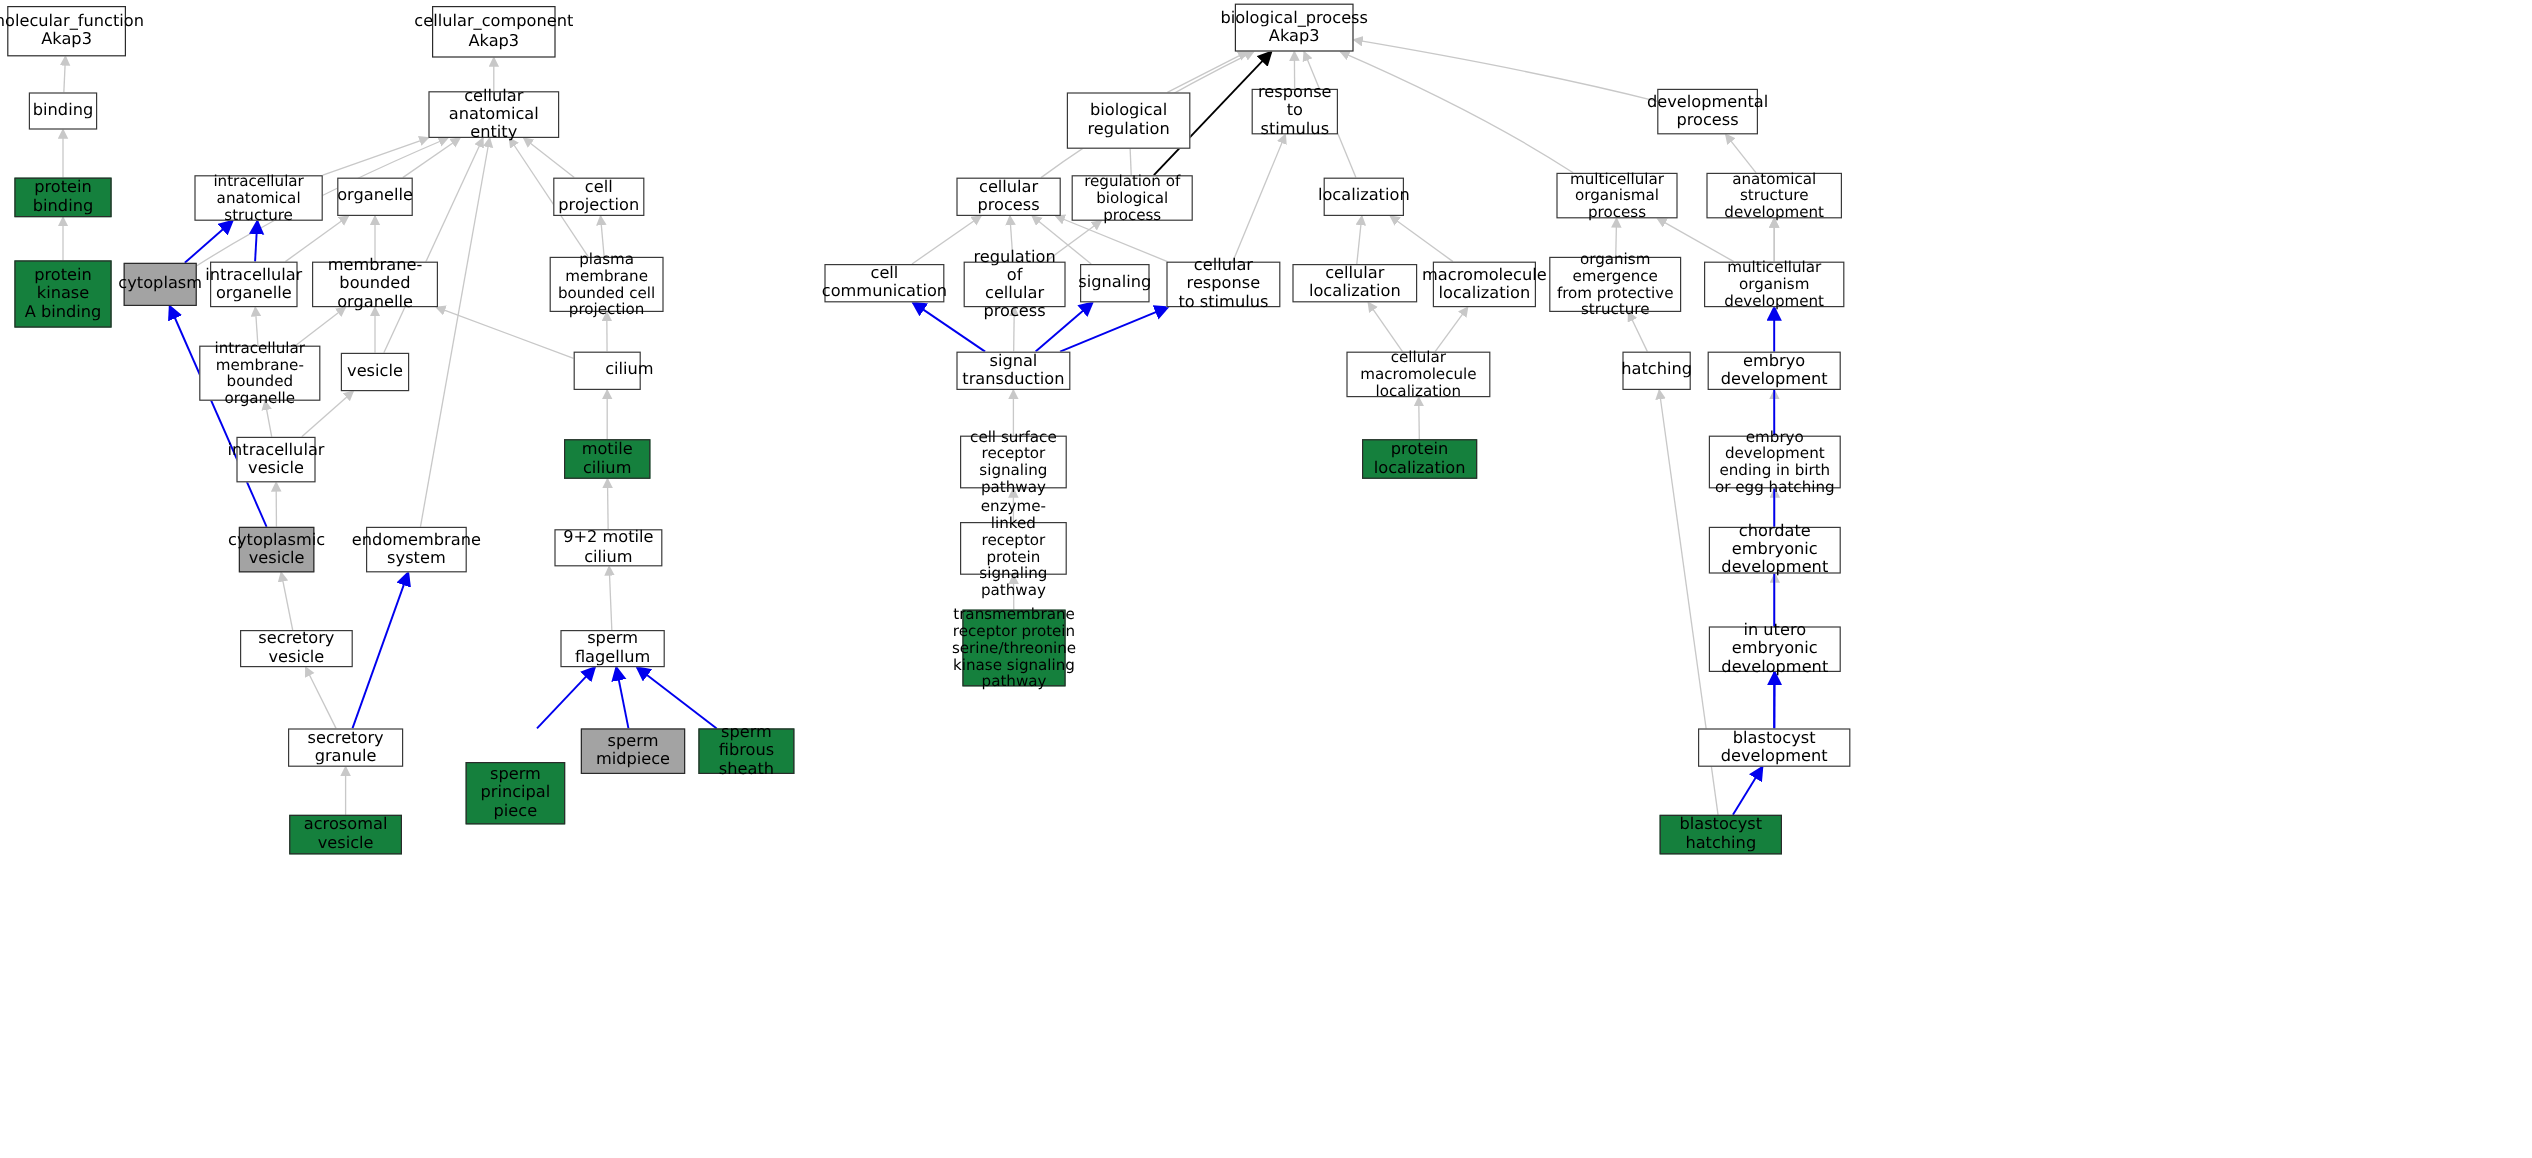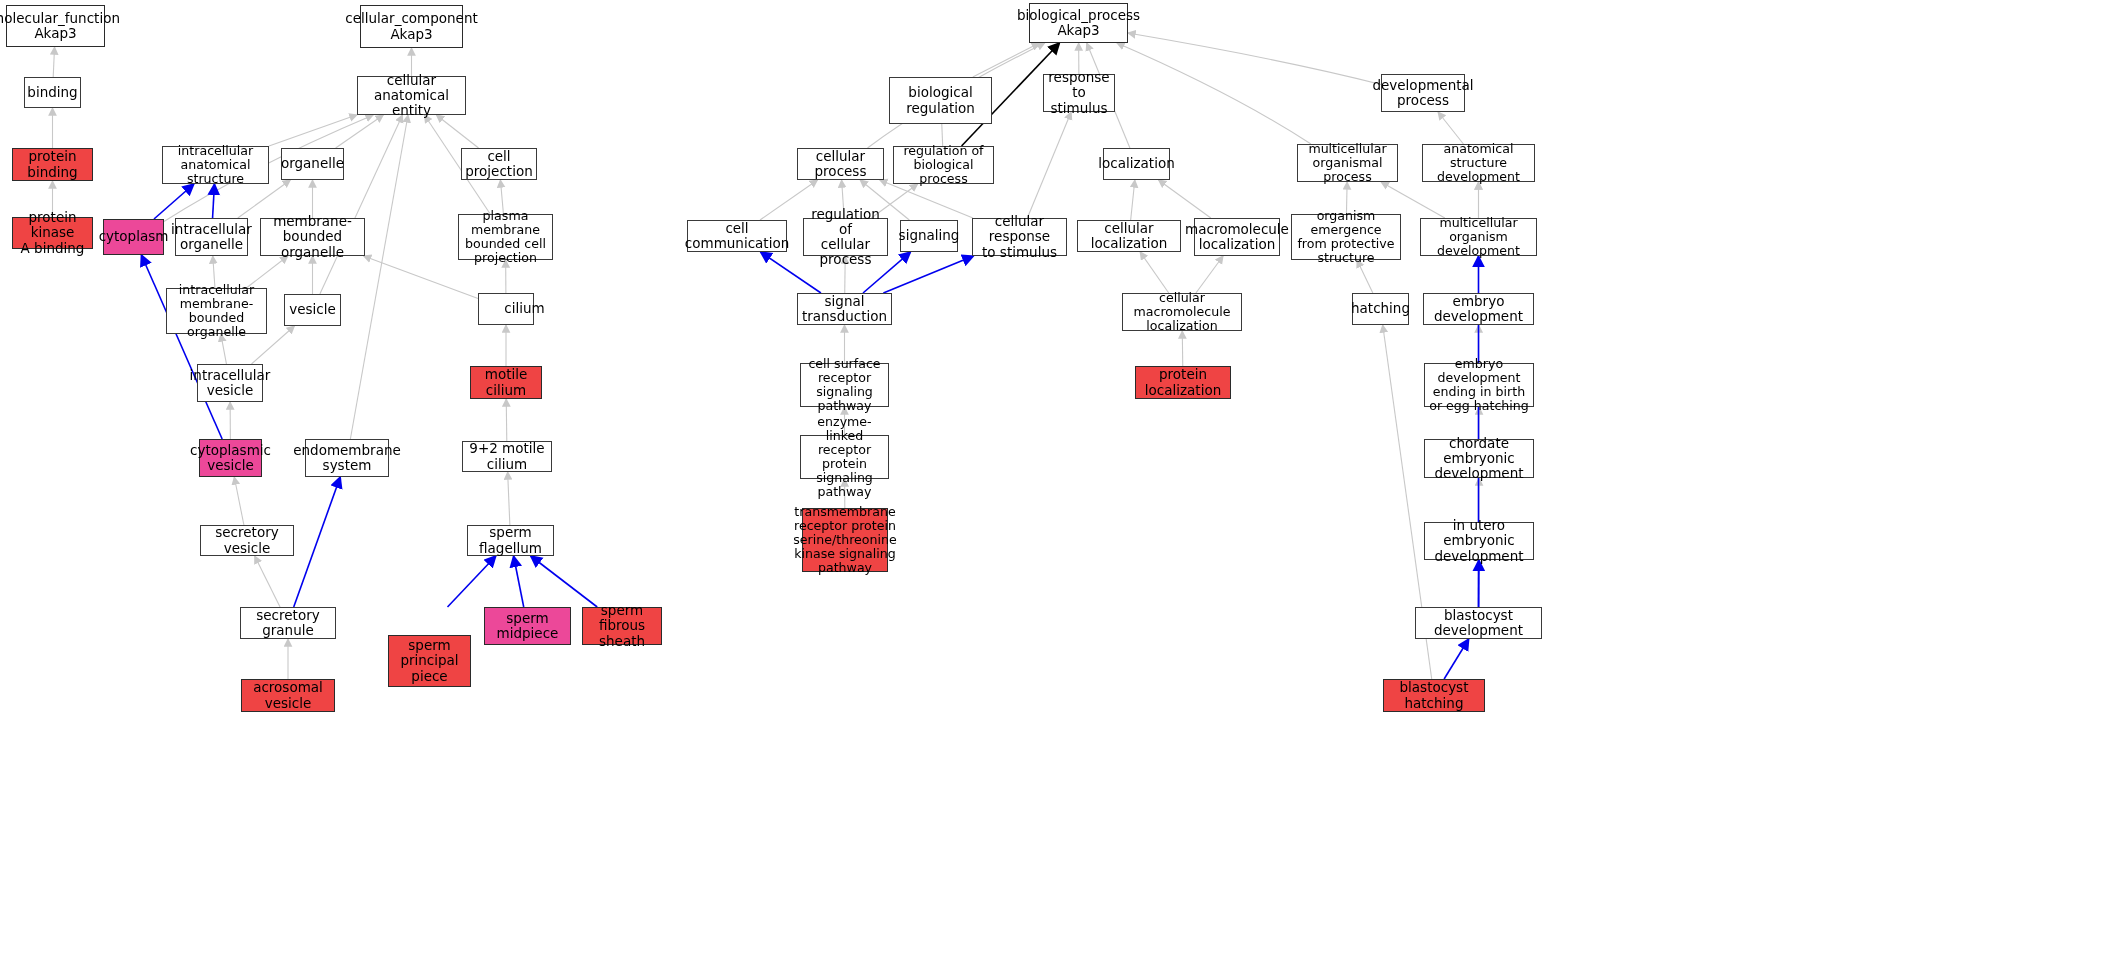--- a/index.html
+++ b/index.html
@@ -3,22 +3,22 @@
 <meta charset="utf-8">
 <style>
   html,body{margin:0;padding:0;background:#ffffff;}
   body{font-family:"DejaVu Sans","Liberation Sans",sans-serif;}
   #stage{position:relative;width:2110px;height:965px;background:#fff;overflow:hidden;}
   svg#edges{position:absolute;left:0;top:0;width:2110px;height:965px;}
   .node{position:absolute;box-sizing:border-box;border:1.6px solid #3a3a3a;background:#ffffff;
         display:flex;align-items:center;justify-content:center;text-align:center;
         font-size:13.5px;line-height:1.12;color:#000;padding:2px 3px;white-space:pre-line;}
   .node.root{border-color:#2b2b2b;}
-  .node.sel{background:#ef4444;border-color:#2b2b2b;}
-  .node.anc{background:#ec4899;border-color:#2b2b2b;}
+  .node.sel{background:#15803d;border-color:#2b2b2b;}
+  .node.anc{background:#a3a3a3;border-color:#2b2b2b;}
   .node.small{font-size:12.6px;}
 </style>
 </head>
 <body>
 
 <div id="stage">
   <svg id="edges">
     <defs>
       <marker id="ah-gray" markerWidth="9" markerHeight="9" refX="7" refY="4" orient="auto">
         <path d="M0,0 L8,4 L0,8 z" fill="#c8c8c8"></path>
@@ -105,21 +105,21 @@
         <path d="M1478.5,607 L1478.5,256" fill="none" stroke="#0000ee" stroke-width="1.6" marker-end="url(#ah-blue)"></path>
         <path d="M1444.1275862068965,679 L1468.6793103448276,639" fill="none" stroke="#0000ee" stroke-width="1.6" marker-end="url(#ah-blue)"></path>
         <path d="M1431.716041397154,679 L1382.7147477360932,325" fill="none" stroke="#c8c8c8" stroke-width="1.1" marker-end="url(#ah-gray)"></path>
       </g>
   </svg>
   <div id="node-layer">
       <div class="node root" style="left: 6px; top: 5px; width: 99px; height: 42px;">molecular_function
 Akap3</div>
       <div class="node" style="left: 24px; top: 77px; width: 57px; height: 31px;">binding</div>
       <div class="node sel" style="left: 12px; top: 148px; width: 81px; height: 33px;">protein binding</div>
-      <div class="node sel" style="left: 12px; top: 217px; width: 81px; height: 32px;">protein kinase
+      <div class="node sel" style="left: 12px; top: 217px; width: 81px; height: 56px;">protein kinase
 A binding</div>
       <div class="node root" style="left: 360px; top: 5px; width: 103px; height: 43px;">cellular_component
 Akap3</div>
       <div class="node" style="left: 357px; top: 76px; width: 109px; height: 39px;">cellular anatomical
 entity</div>
       <div class="node small" style="left: 162px; top: 146px; width: 107px; height: 38px;">intracellular
 anatomical structure</div>
       <div class="node" style="left: 281px; top: 148px; width: 63px; height: 32px;">organelle</div>
       <div class="node" style="left: 461px; top: 148px; width: 76px; height: 32px;">cell projection</div>
       <div class="node anc" style="left: 103px; top: 219px; width: 61px; height: 36px;">cytoplasm</div>

